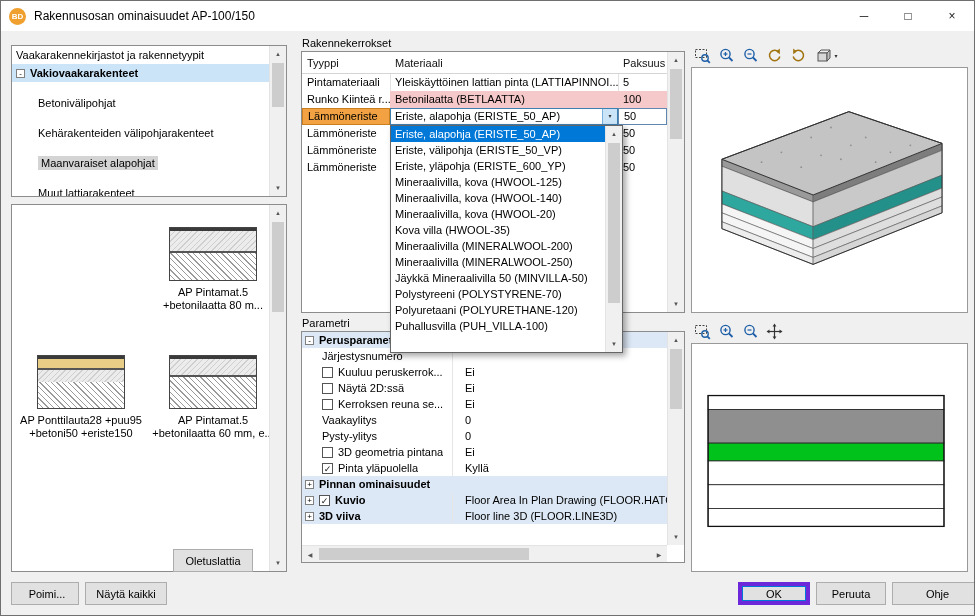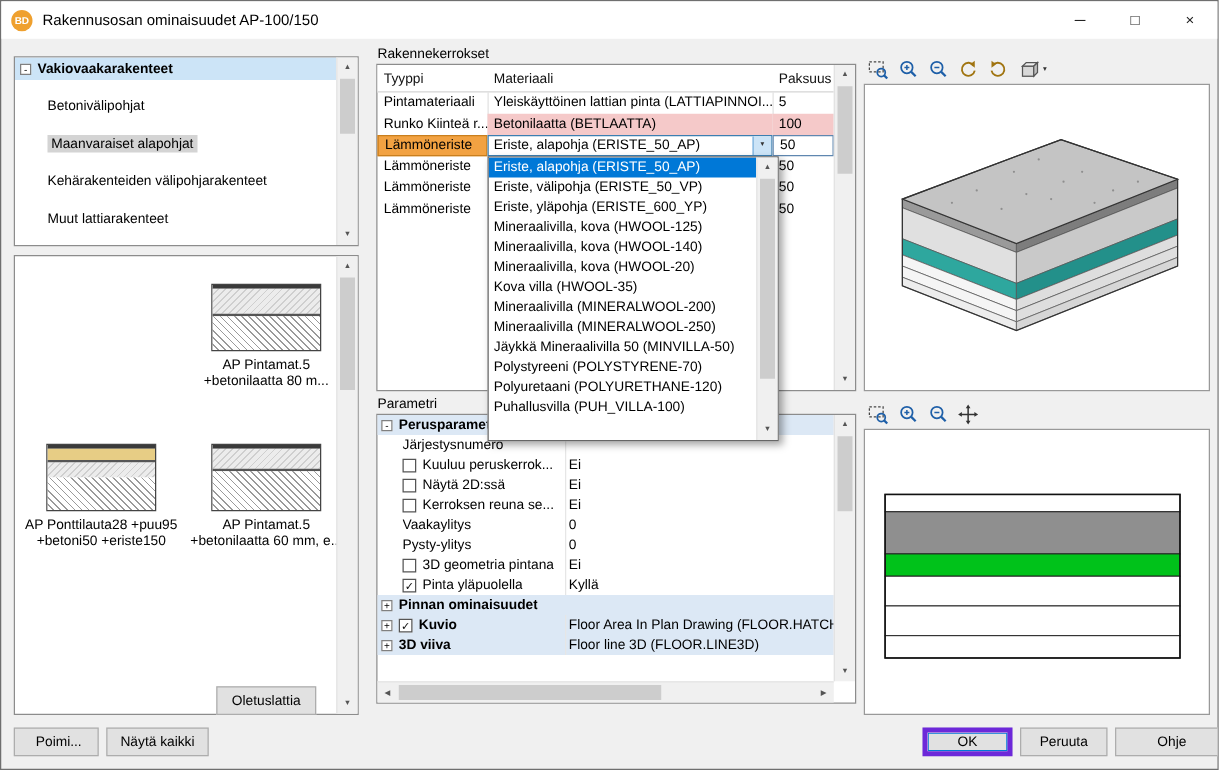--- a/index.html
+++ b/index.html
@@ -73,21 +73,21 @@
   .popup-list{position:absolute;left:0;top:0;right:17px;bottom:0;overflow:hidden;}
   .pop-item{height:16px;line-height:16px;padding-left:4px;white-space:nowrap;overflow:hidden;}
   .pop-item.sel{background:#0078d7;color:#fff;}
 
   
   .parambox{left:300px;top:330px;width:384px;height:232px;}
   .p-row{position:absolute;left:0;width:365px;height:16px;display:flex;align-items:center;padding-left:3px;}
   .p-row.group{background:#dce8f5;font-weight:bold;}
   .p-row .p-label{white-space:nowrap;overflow:hidden;}
   .p-indent{padding-left:20px;}
-  .p-val{position:absolute;left:150px;top:0;height:16px;line-height:16px;width:215px;padding-left:2px;
+  .p-val{position:absolute;left:150px;top:0;height:16px;line-height:16px;width:215px;padding-left:12px;
     border-left:1px solid #e6e6e6;font-weight:normal;white-space:nowrap;overflow:hidden;}
   .cbx{display:inline-block;width:11px;height:11px;border:1px solid #555;background:#fff;font-size:9px;line-height:10px;
     text-align:center;margin-right:5px;flex:0 0 auto;color:#111;font-weight:normal;}
 
   
   .tb{position:absolute;display:flex;align-items:center;gap:2px;}
   .tool{width:22px;height:22px;display:flex;align-items:center;justify-content:center;}
   .tool-dd{width:32px;}
   .caret{font-size:6px;color:#333;margin-left:2px;}
   .canvas{position:absolute;background:#fff;border:1px solid #999;}
@@ -107,32 +107,35 @@
     <div class="title-text">Rakennusosan ominaisuudet AP-100/150</div>
     <div class="win-controls">
       <div class="win-btn">─</div>
       <div class="win-btn">□</div>
       <div class="win-btn">×</div>
     </div>
   </div>
 
   <div class="panel-white treebox">
     <div class="tree-inner">
+      <div class="tree-row">
+        <span>Vaakarakennekirjastot ja rakennetyypit</span>
+      </div>
       <div class="tree-row root">
         <span class="exp">-</span>
         <span>Vakiovaakarakenteet</span>
       </div>
       <div class="tree-row child">
         <span>Betonivälipohjat</span>
       </div>
       <div class="tree-row child">
+        <span>Kehärakenteiden välipohjarakenteet</span>
+      </div>
+      <div class="tree-row child">
         <span class="hl-gray-span">Maanvaraiset alapohjat</span>
-      </div>
-      <div class="tree-row child">
-        <span>Kehärakenteiden välipohjarakenteet</span>
       </div>
       <div class="tree-row child">
         <span>Muut lattiarakenteet</span>
       </div>
       <div class="tree-row child">
         <span>Parvekkeidenlattiat</span>
       </div>
       <div class="tree-row child">
         <span>Puuvälipohjat</span>
       </div>

